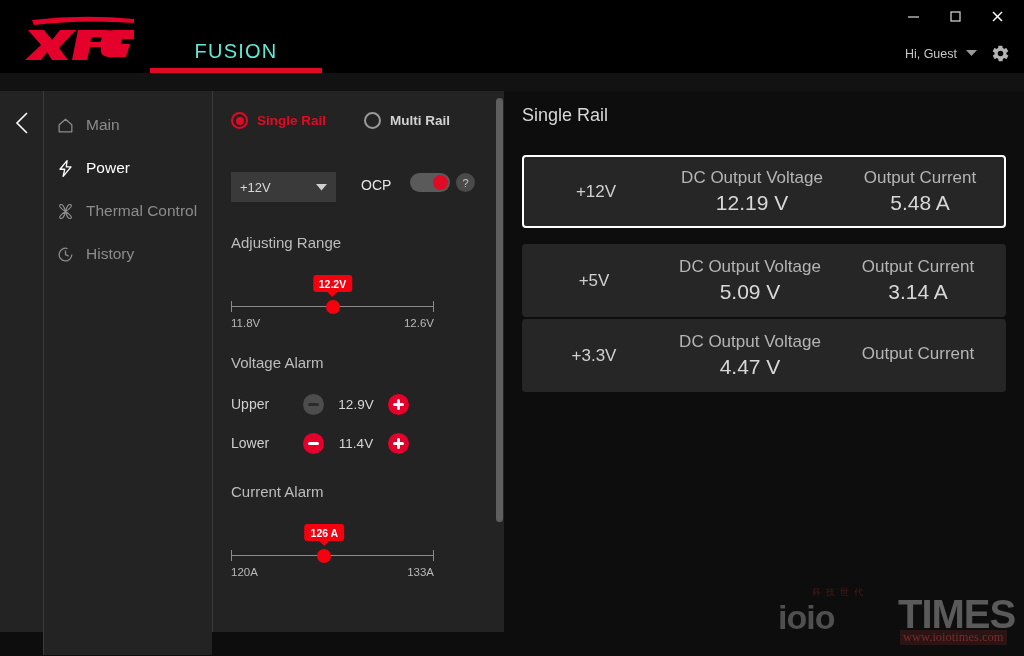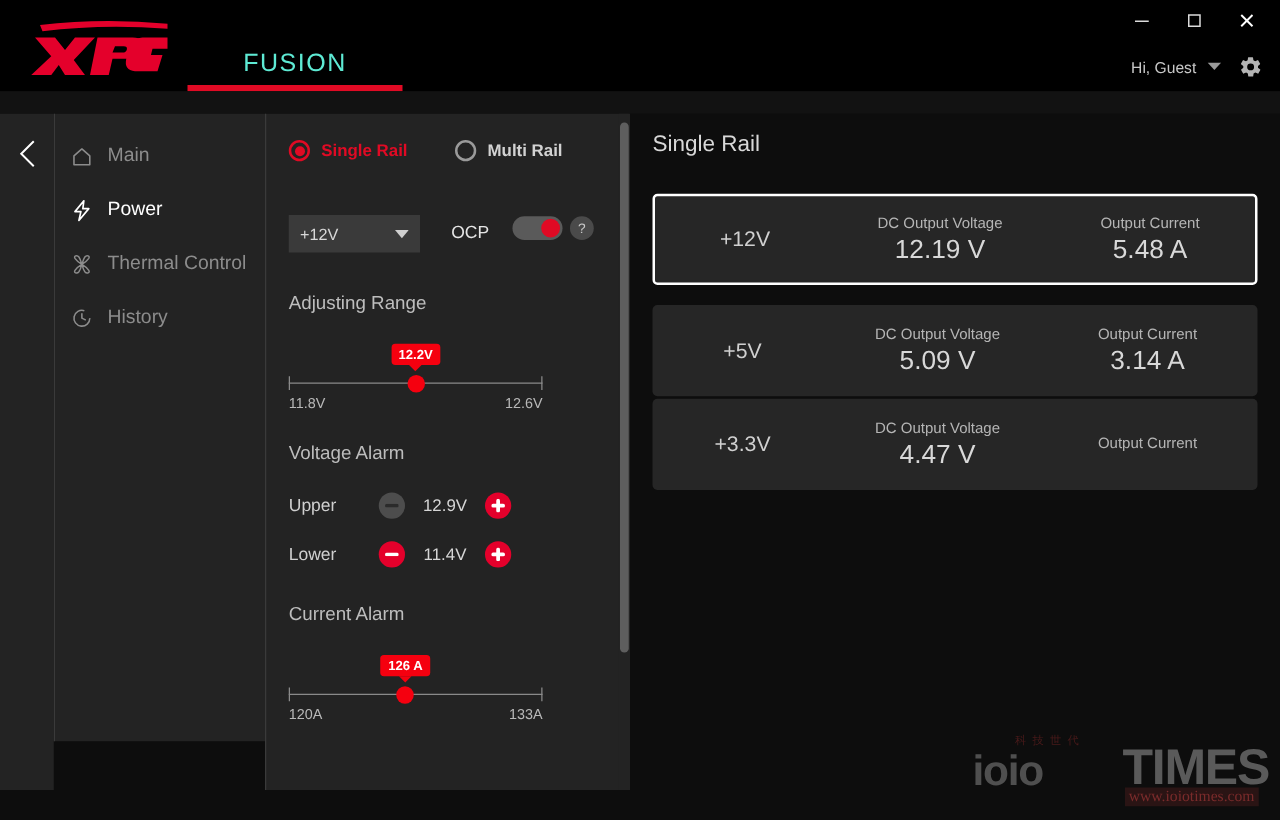--- a/index.html
+++ b/index.html
@@ -56,21 +56,21 @@
 
   
   .backstrip {
     position: absolute; left: 0; top: 91px; width: 43px; height: 541px;
     background: #232323;
   }
   .back-arrow {
     position: absolute; left: 12px; top: 110px; width: 20px; height: 26px;
   }
   .sidebar {
-    position: absolute; left: 43px; top: 91px; width: 169px; height: 502px;
+    position: absolute; left: 43px; top: 91px; width: 169px; height: 564px;
     background: #232323; border-left: 1px solid #3a3a3a;
   }
   .nav-item {
     position: absolute; left: 12px; display: flex; align-items: center; gap: 11px;
     height: 26px;
   }
   .nav-item .nav-label { font-size: 15.5px; color: #8c8c8c; white-space: nowrap; }
   .nav-item.active .nav-label { color: #ffffff; }
   .nav-ic { width: 19px; height: 19px; display: block; flex: 0 0 19px; }
 
@@ -200,21 +200,21 @@
     position: absolute; left: 18px; width: 484px; height: 73px;
     background: #262626; border-radius: 4px;
     display: flex; align-items: center;
   }
   .rail-card.selected { border: 2px solid #ffffff; }
   .rail-name {
     width: 144px; text-align: center; font-size: 17px; color: #d0d0d0;
   }
   .rail-metric { width: 168px; text-align: center; }
   .rail-metric .m-label {
-    display: block; font-size: 12px; color: #b5b5b5; margin-bottom: 3px;
+    display: block; font-size: 17px; color: #b5b5b5; margin-bottom: 3px;
   }
   .rail-metric .m-value {
     display: block; font-size: 21px; color: #d8d8d8;
   }
 
   
   .watermark {
     position: absolute; left: 770px; top: 586px; width: 240px; height: 60px;
   }
   .wm-cn {

